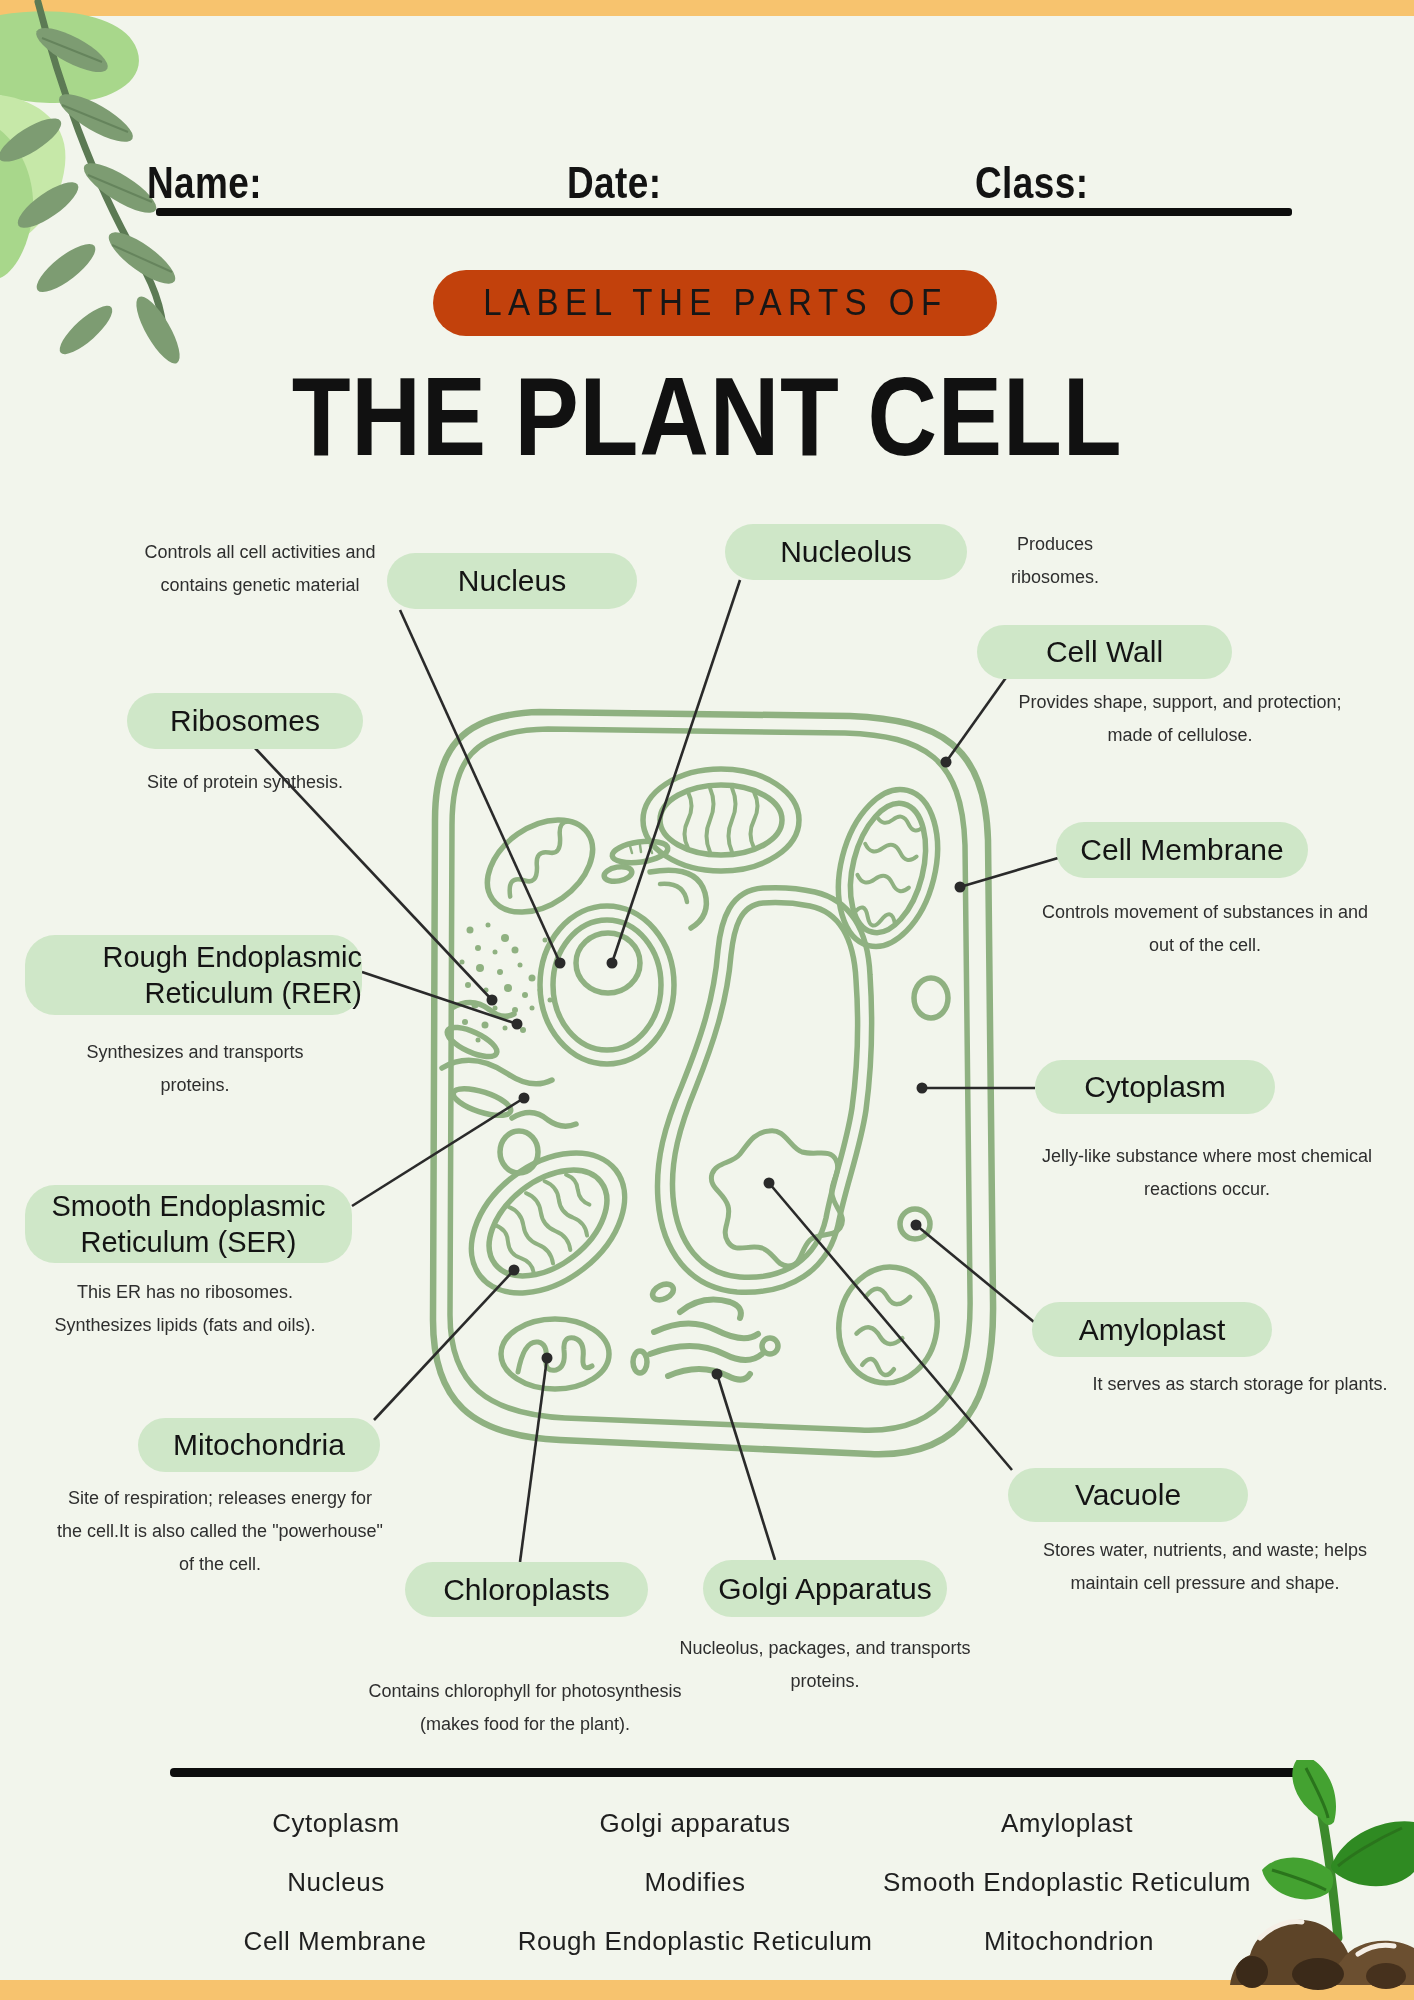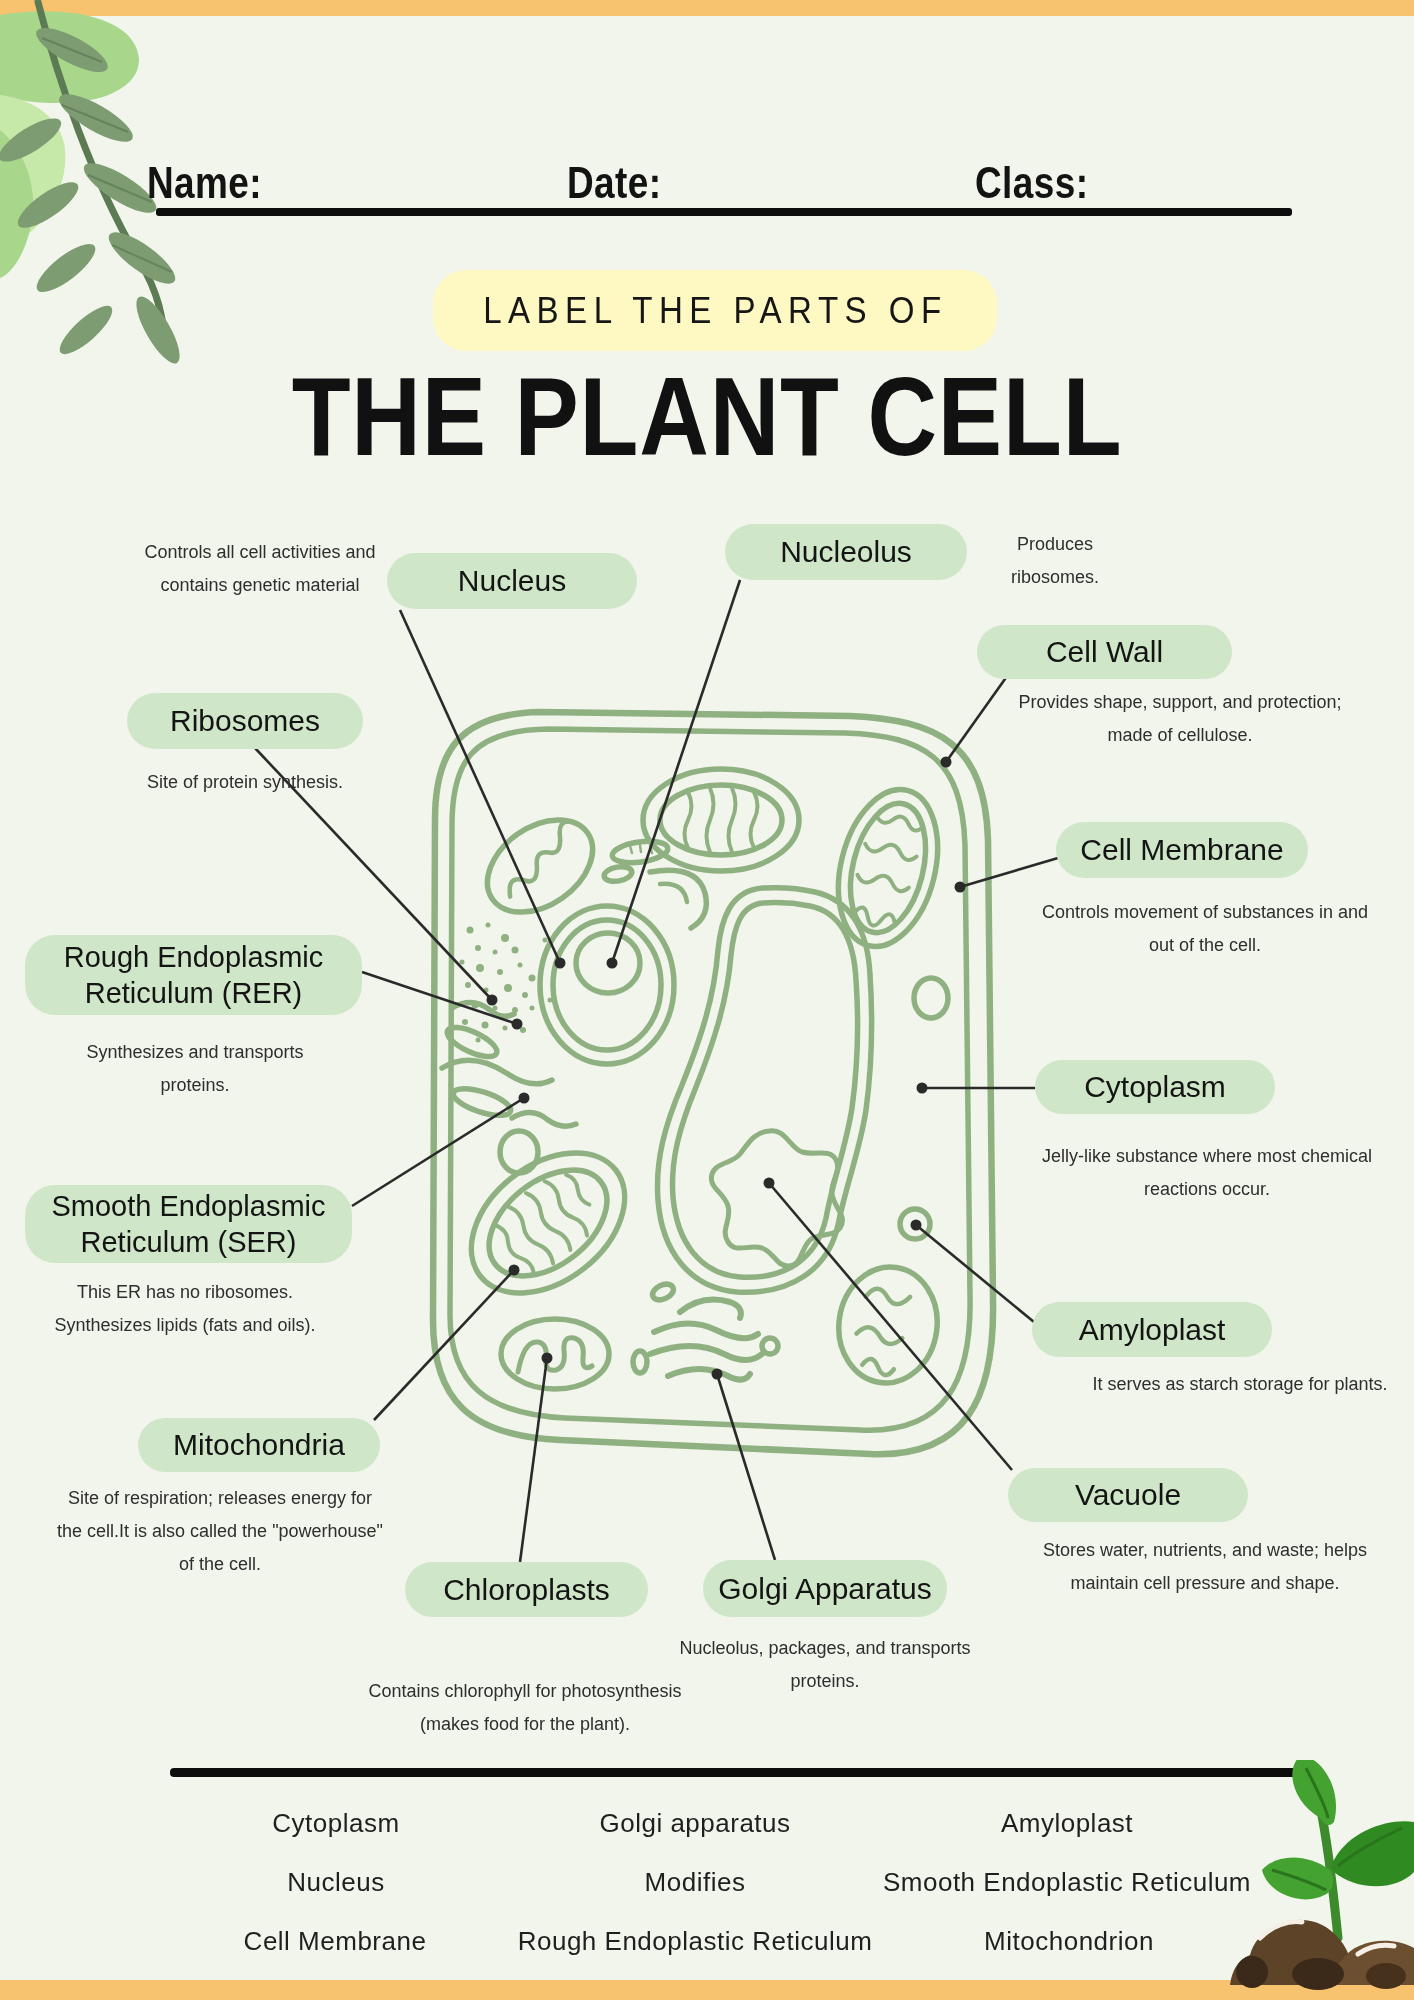--- a/index.html
+++ b/index.html
@@ -3,21 +3,21 @@
 <meta charset="utf-8">
 <style>
   html,body{margin:0;padding:0;}
   body{width:1414px;height:2000px;background:#f2f5ec;font-family:"Liberation Sans",sans-serif;overflow:hidden;}
   #page{position:relative;width:1414px;height:2000px;}
   .bar{position:absolute;left:0;width:1414px;background:#f7c36e;}
   #bar-top{top:0;height:16px;}
   #bar-bottom{top:1980px;height:20px;}
   .hdr{position:absolute;font-weight:bold;font-size:44px;color:#131313;transform:scaleX(0.84);transform-origin:left top;letter-spacing:0.5px;}
   #hdr-line{position:absolute;left:156px;top:208px;width:1136px;height:8px;background:#0d0d0d;border-radius:3px;}
-  #title-pill{position:absolute;left:433px;top:270px;width:564px;height:81px;background:#fef9c3;border-radius:33px;display:flex;align-items:center;justify-content:center;}
+  #title-pill{position:absolute;left:433px;top:270px;width:564px;height:66px;background:#c2410c;border-radius:33px;display:flex;align-items:center;justify-content:center;}
   #title-pill span{font-size:36px;letter-spacing:7px;color:#161616;transform:scaleX(0.92);white-space:nowrap;}
   #title-big{position:absolute;left:0;top:352px;width:1414px;text-align:center;font-size:112px;font-weight:bold;color:#111;transform:scaleX(0.86);letter-spacing:1px;white-space:nowrap;}
   .pill{position:absolute;background:#cfe7c8;border-radius:30px;display:flex;align-items:center;justify-content:center;text-align:center;color:#141414;font-size:30px;line-height:1.25;}
   .pill.small{font-size:29px;}
   .desc{position:absolute;font-size:18px;line-height:33px;color:#2e2e2e;text-align:center;}
   .wb{position:absolute;font-size:26px;color:#1f1f1f;letter-spacing:0.5px;transform:translateX(-50%);white-space:nowrap;}
   #wb-line{position:absolute;left:170px;top:1768px;width:1132px;height:9px;background:#0d0d0d;border-radius:4px;}
   svg{position:absolute;left:0;top:0;}
   .nostroke{stroke:none;}
 </style>
@@ -239,21 +239,21 @@
           <circle cx="717" cy="1374" r="5.5" class="nostroke"></circle>
         </g>
     </g>
   </svg>
 
   <div class="pill" style="left:387px;top:553px;width:250px;height:56px;">Nucleus</div>
   <div class="pill" style="left:725px;top:524px;width:242px;height:56px;">Nucleolus</div>
   <div class="pill" style="left:127px;top:693px;width:236px;height:56px;">Ribosomes</div>
   <div class="pill" style="left:977px;top:625px;width:255px;height:54px;">Cell Wall</div>
   <div class="pill" style="left:1056px;top:822px;width:252px;height:56px;">Cell Membrane</div>
-  <div class="pill small" style="left:25px;top:935px;width:337px;height:80px;">Rough Endoplasmic Reticulum (RER)</div>
+  <div class="pill small" style="left:25px;top:935px;width:337px;height:80px;text-align:right;">Rough Endoplasmic Reticulum (RER)</div>
   <div class="pill" style="left:1035px;top:1060px;width:240px;height:54px;">Cytoplasm</div>
   <div class="pill small" style="left:25px;top:1185px;width:327px;height:78px;">Smooth Endoplasmic Reticulum (SER)</div>
   <div class="pill" style="left:1032px;top:1302px;width:240px;height:55px;">Amyloplast</div>
   <div class="pill" style="left:138px;top:1418px;width:242px;height:54px;">Mitochondria</div>
   <div class="pill" style="left:1008px;top:1468px;width:240px;height:54px;">Vacuole</div>
   <div class="pill" style="left:405px;top:1562px;width:243px;height:55px;">Chloroplasts</div>
   <div class="pill" style="left:703px;top:1560px;width:244px;height:57px;">Golgi Apparatus</div>
 
   <div class="desc" style="left:140px;top:536px;width:240px;">Controls all cell activities and contains genetic material</div>
   <div class="desc" style="left:975px;top:528px;width:160px;">Produces ribosomes.</div>

